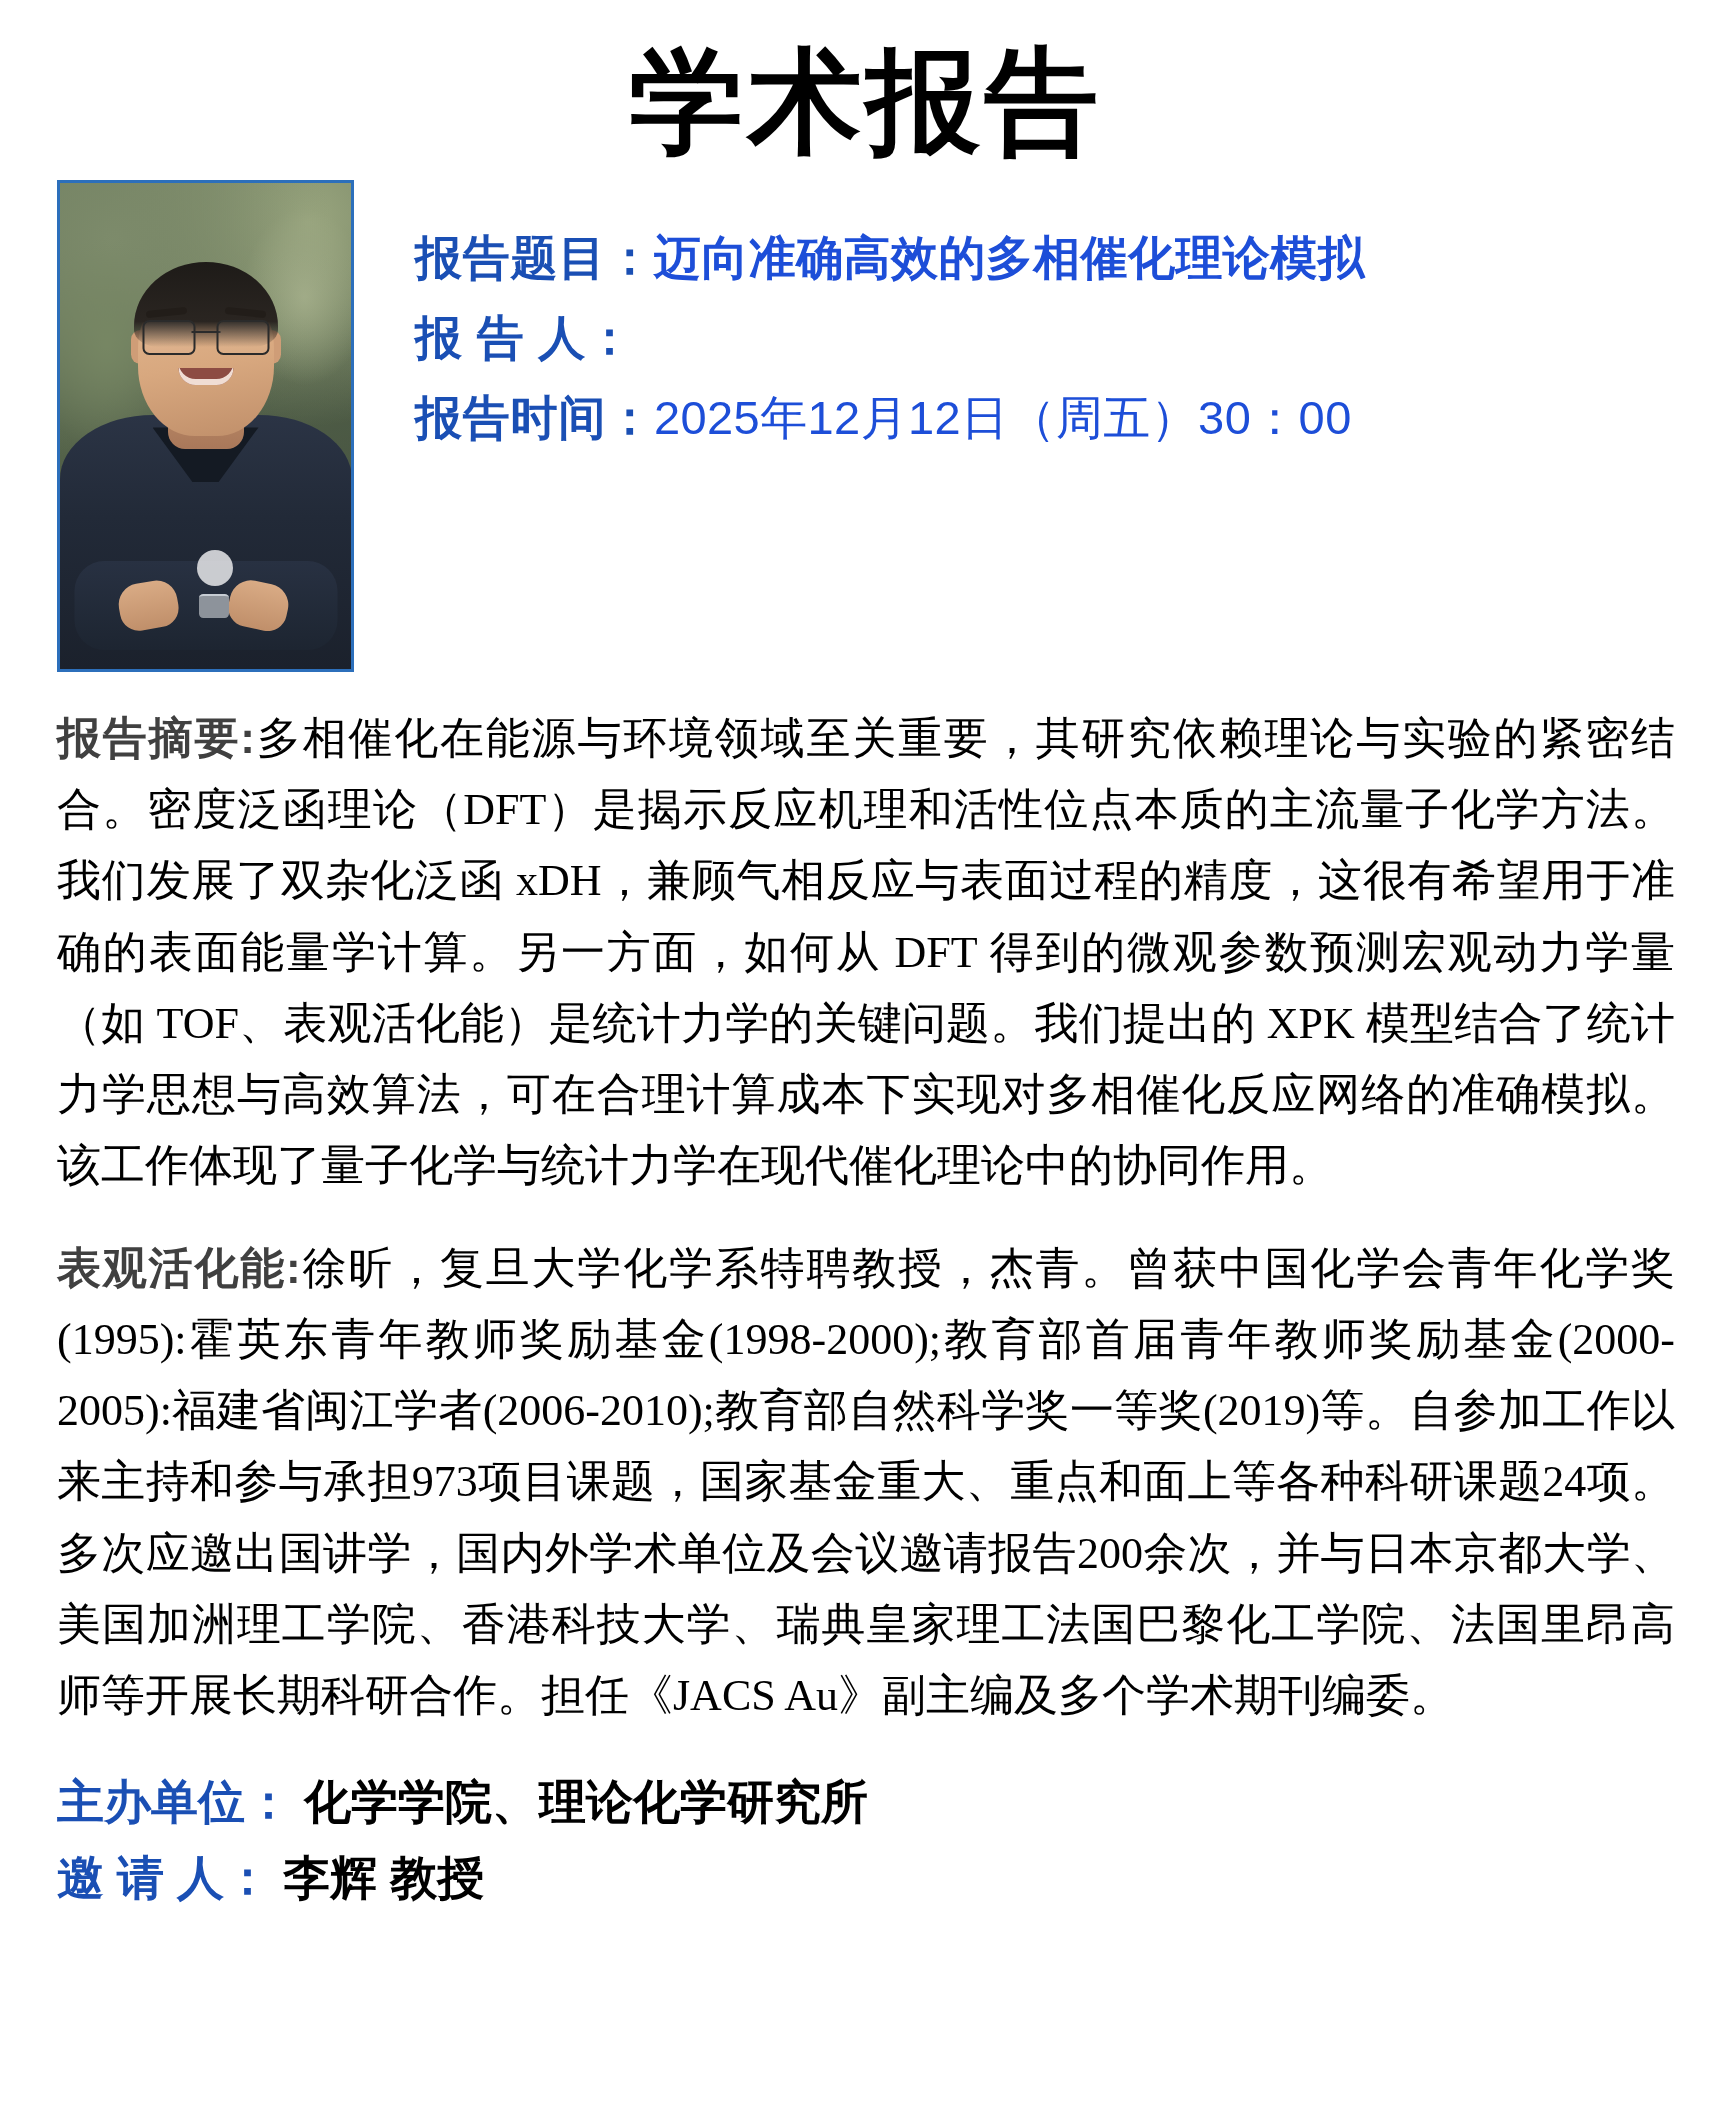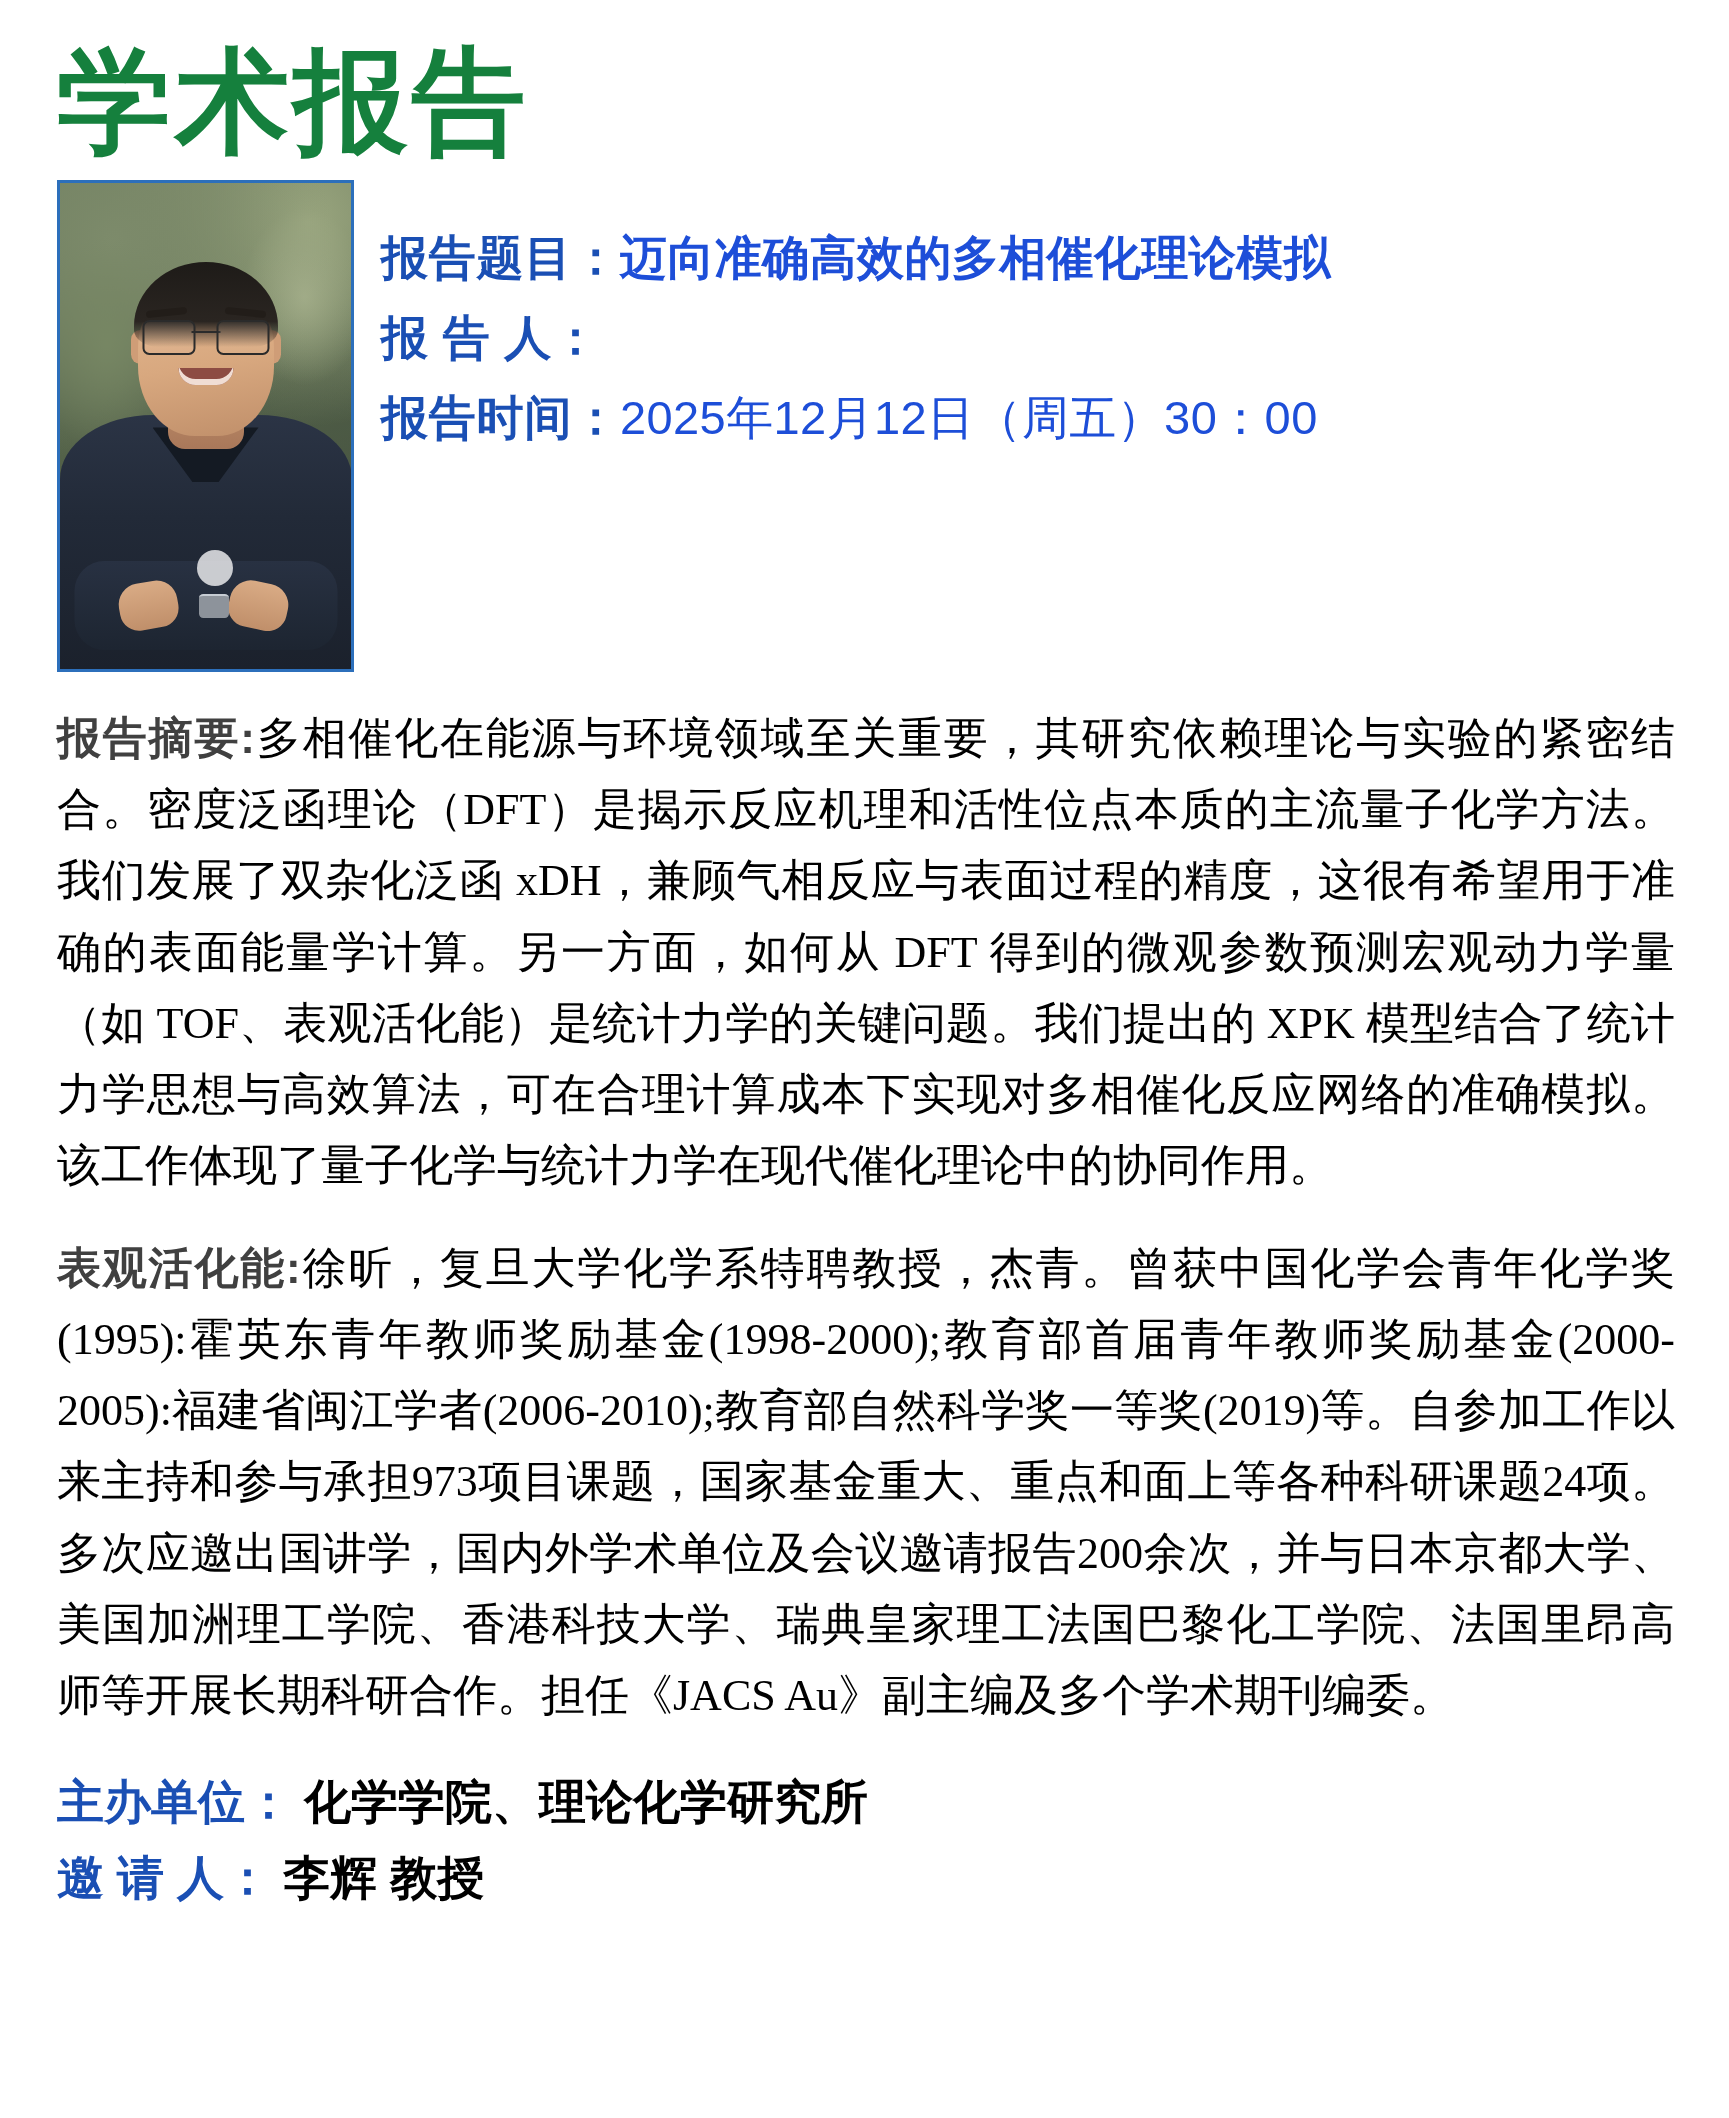--- a/index.html
+++ b/index.html
@@ -16,22 +16,22 @@
   .page {
     width: 1730px;
     min-height: 2562px;
     box-sizing: border-box;
     padding: 25.4px 55px 25.4px 57px;
     position: relative;
   }
 
   
   .title {
-    text-align: left;
-    color: #15803d;
+    text-align: center;
+    color: #000000;
     font-family: "Liberation Sans", "DejaVu Sans", sans-serif;
     font-weight: bold;
     font-size: 114px;
     line-height: 1.15;
     letter-spacing: 4.2px;
     margin: 10.6px 0 12.7px 0;
   }
 
   
   .header {
@@ -213,21 +213,21 @@
     position: absolute;
     left: 47%; top: 135px;
     width: 36px; height: 36px;
     border-radius: 50%;
     background: #e8e8ea;
     opacity: .85;
   }
 
   .info {
     flex: 1 1 auto;
-    padding-left: 27px;
+    padding-left: 61px;
     padding-top: 47px;
   }
   .info-row {
     display: flex;
     align-items: baseline;
     margin-bottom: 17px;
     white-space: nowrap;
   }
   .info-label {
     color: #1a4fb4;

